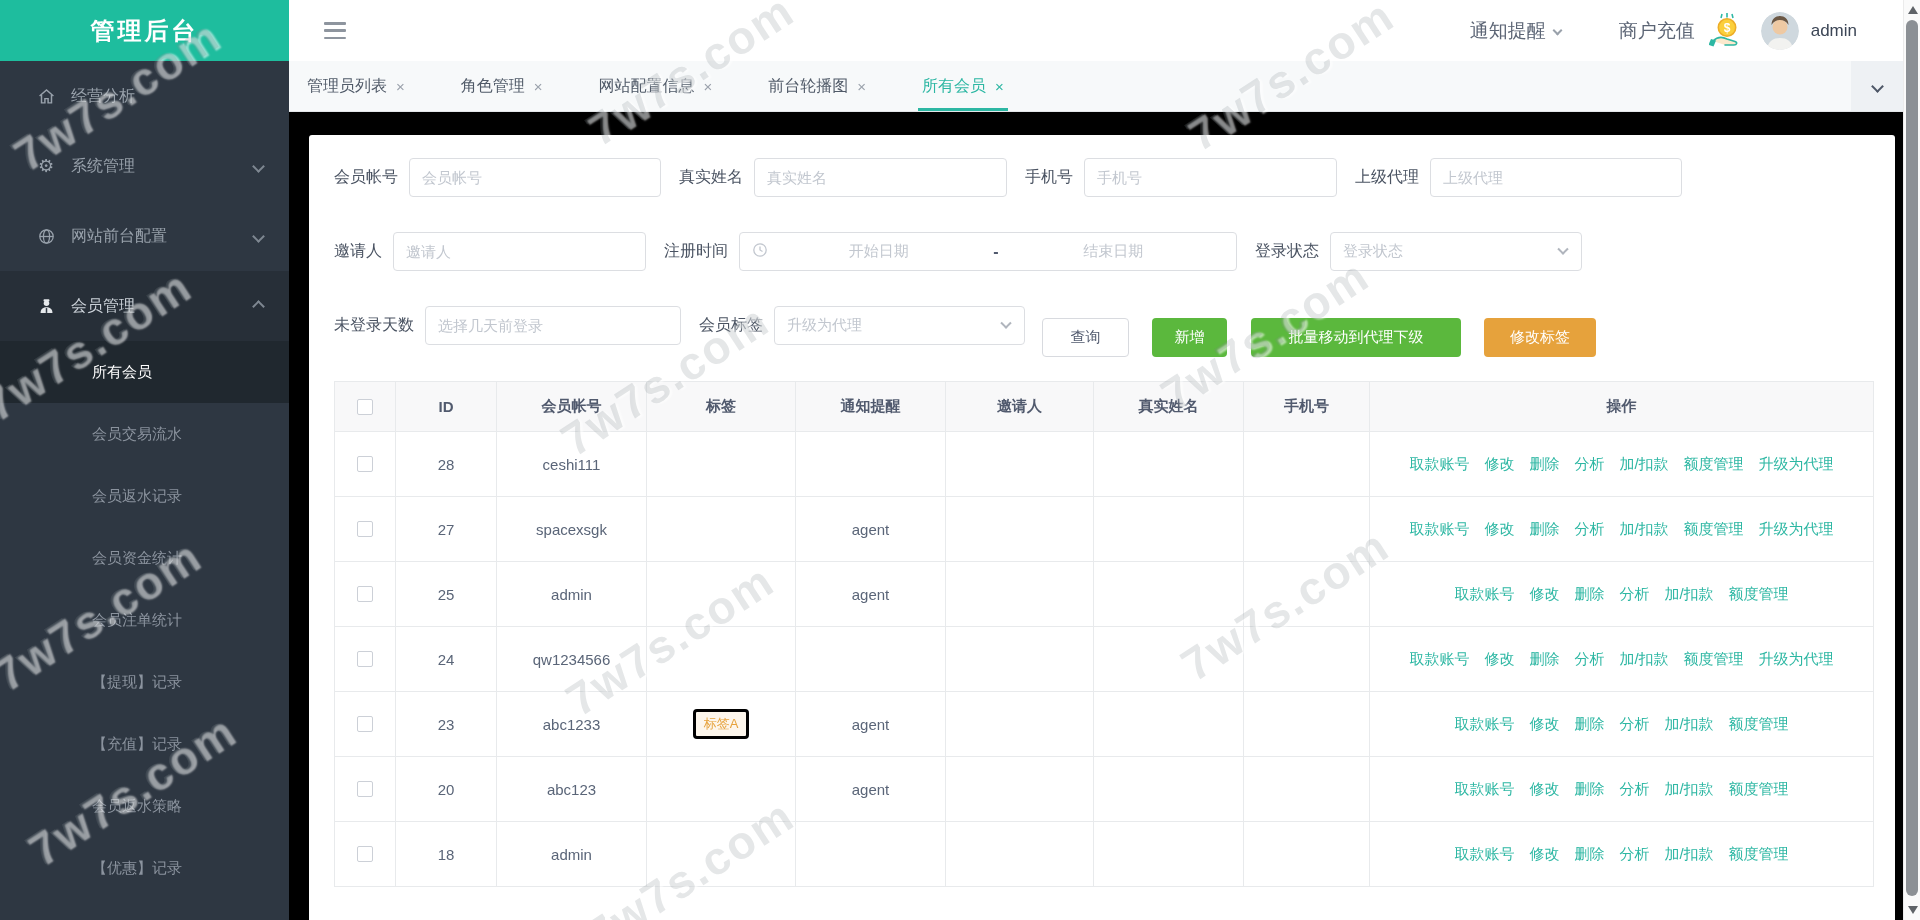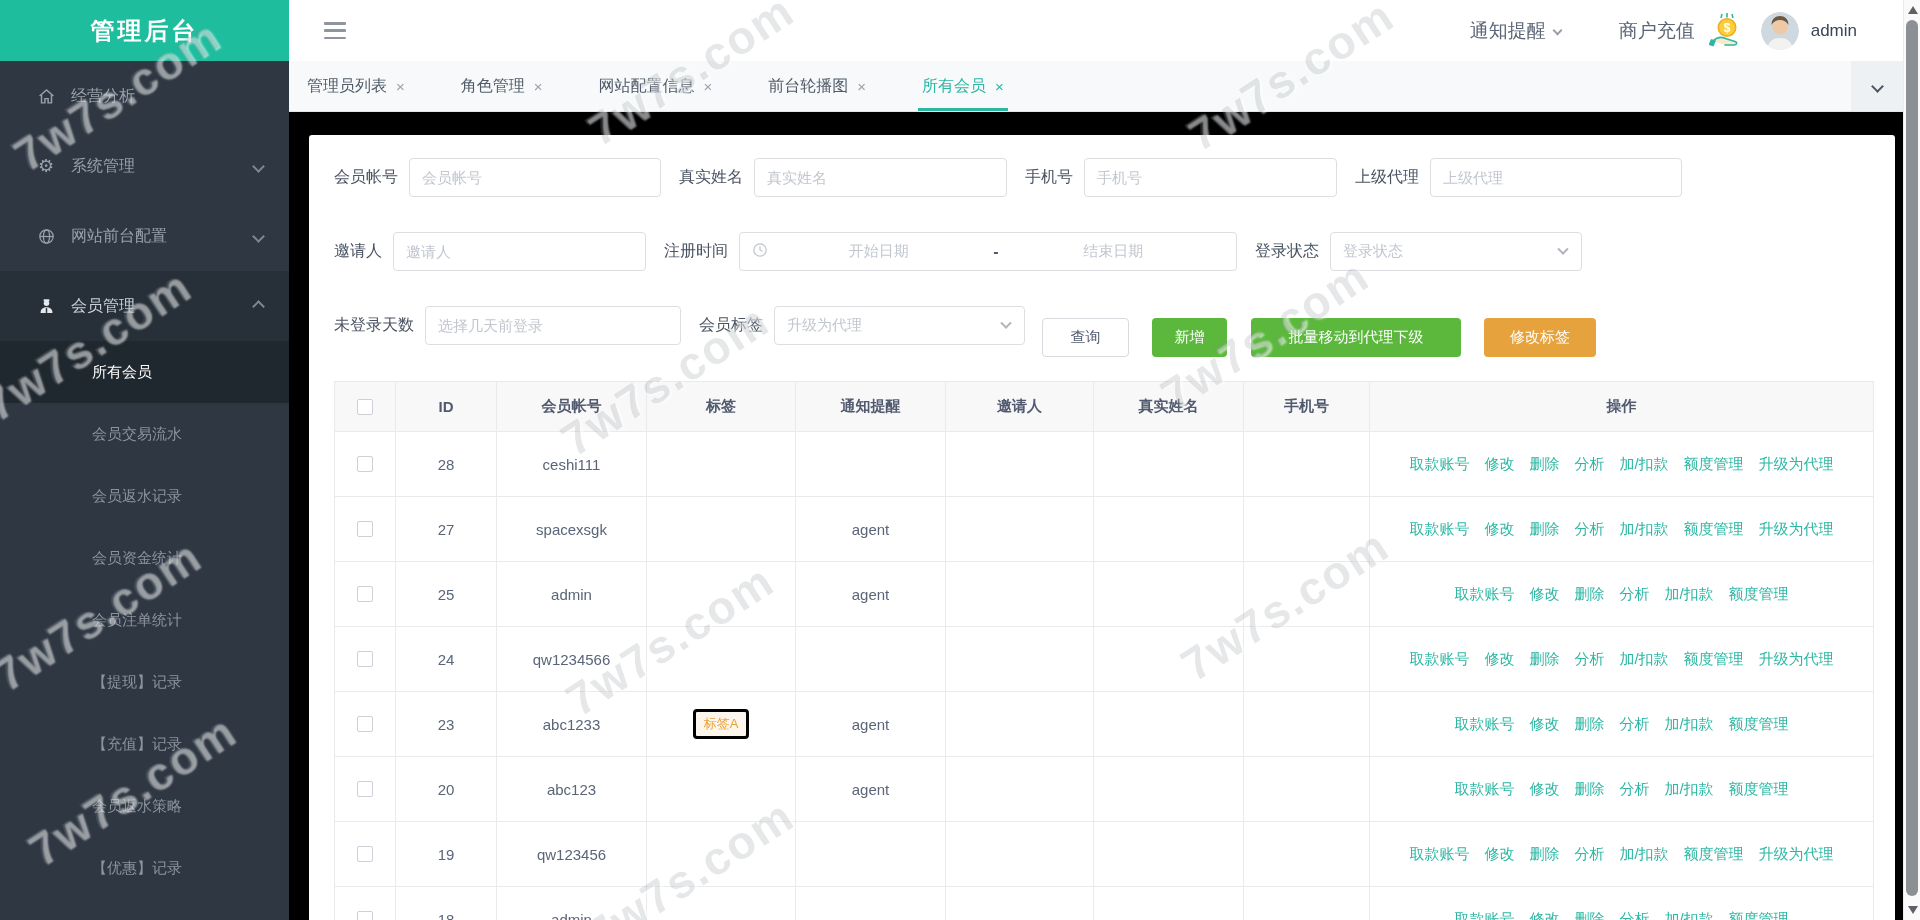--- a/index.html
+++ b/index.html
@@ -454,43 +454,20 @@
                 <span class="action-link">分析</span>
                 <span class="action-link">加/扣款</span>
                 <span class="action-link">额度管理</span>
               </div>
             </td>
           </tr>
           <tr>
             <td>
               <div class="checkbox"></div>
             </td>
-            <td>19</td>
-            <td>qw123456</td>
-            <td></td>
-            <td></td>
-            <td></td>
-            <td></td>
-            <td></td>
-            <td>
-              <div class="actions">
-                <span class="action-link">取款账号</span>
-                <span class="action-link">修改</span>
-                <span class="action-link">删除</span>
-                <span class="action-link">分析</span>
-                <span class="action-link">加/扣款</span>
-                <span class="action-link">额度管理</span>
-                <span class="action-link">升级为代理</span>
-              </div>
-            </td>
-          </tr>
-          <tr>
-            <td>
-              <div class="checkbox"></div>
-            </td>
             <td>18</td>
             <td>admin</td>
             <td></td>
             <td></td>
             <td></td>
             <td></td>
             <td></td>
             <td>
               <div class="actions">
                 <span class="action-link">取款账号</span>

